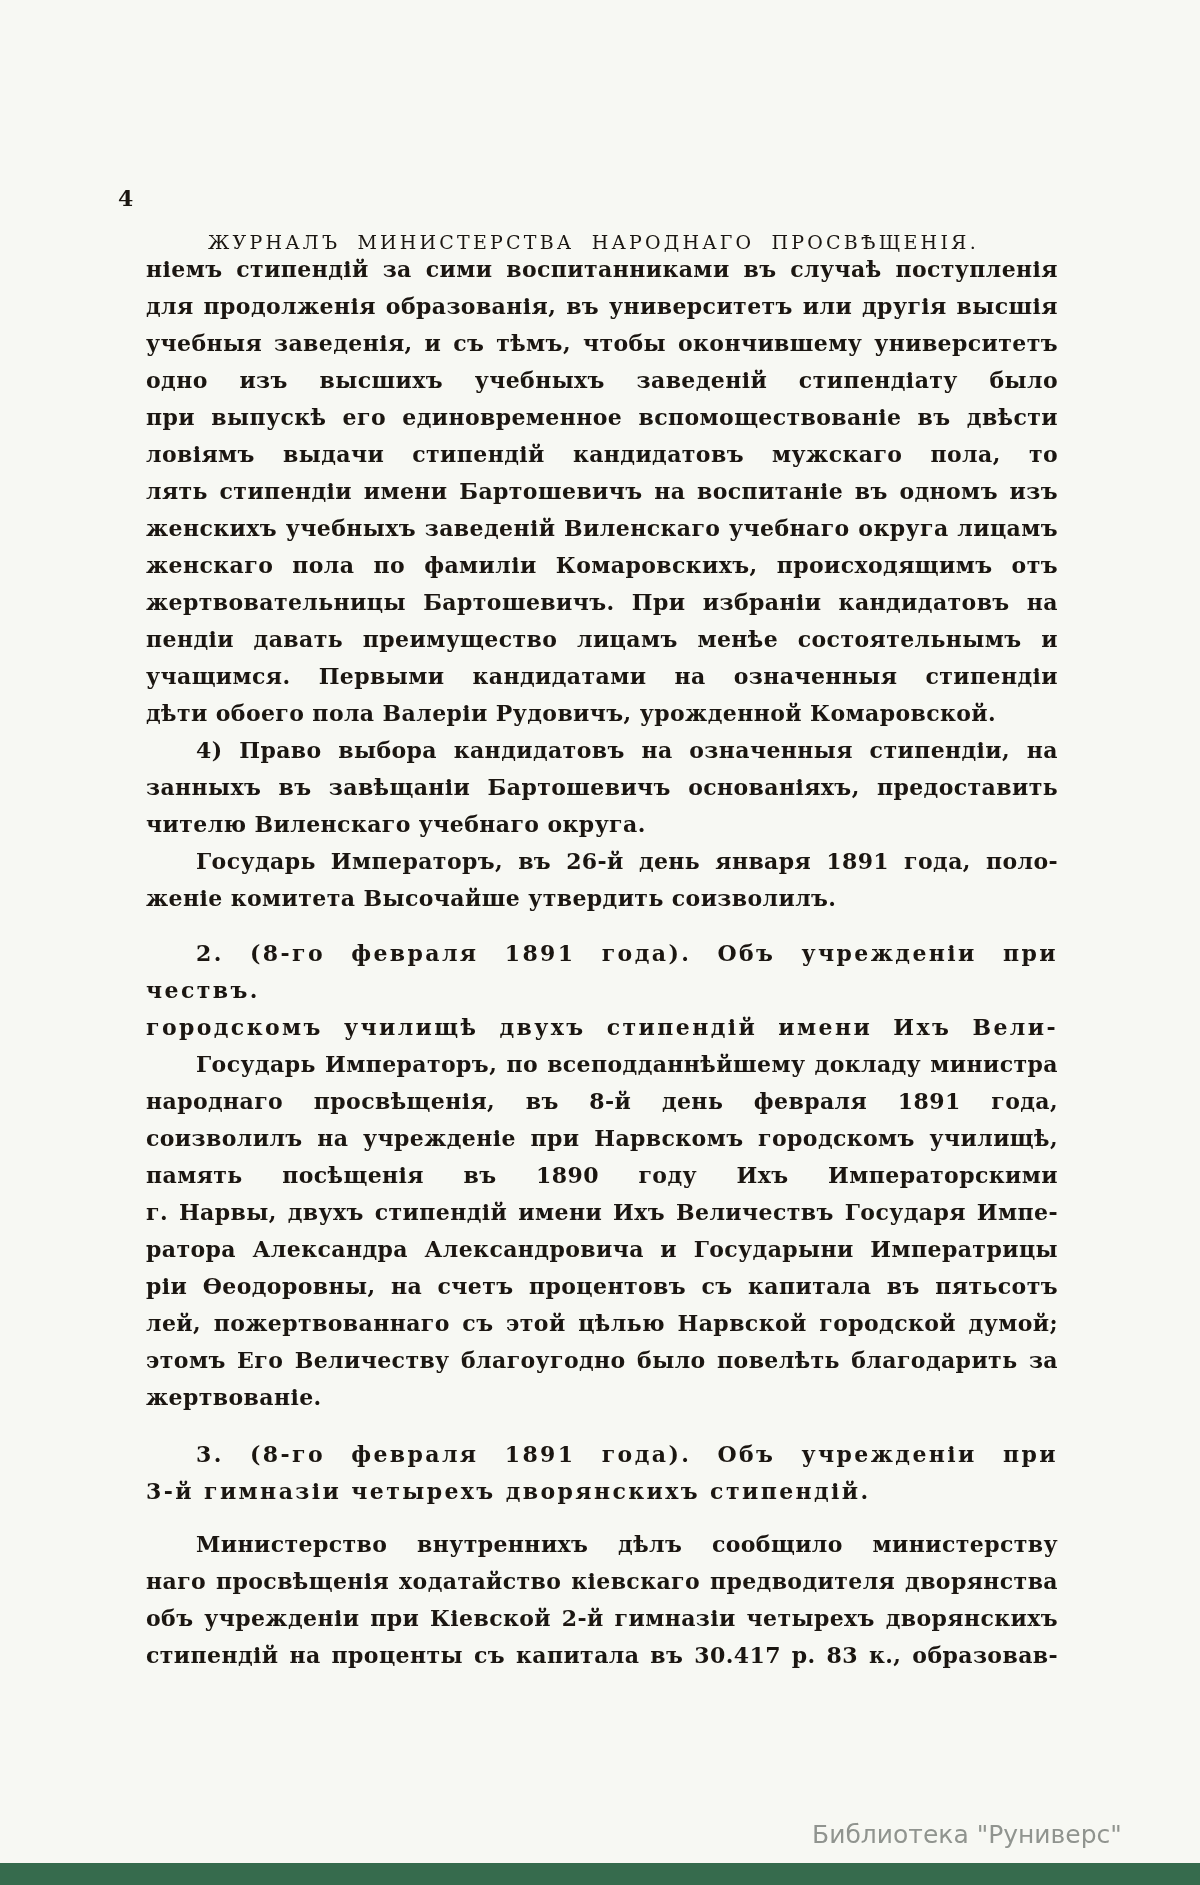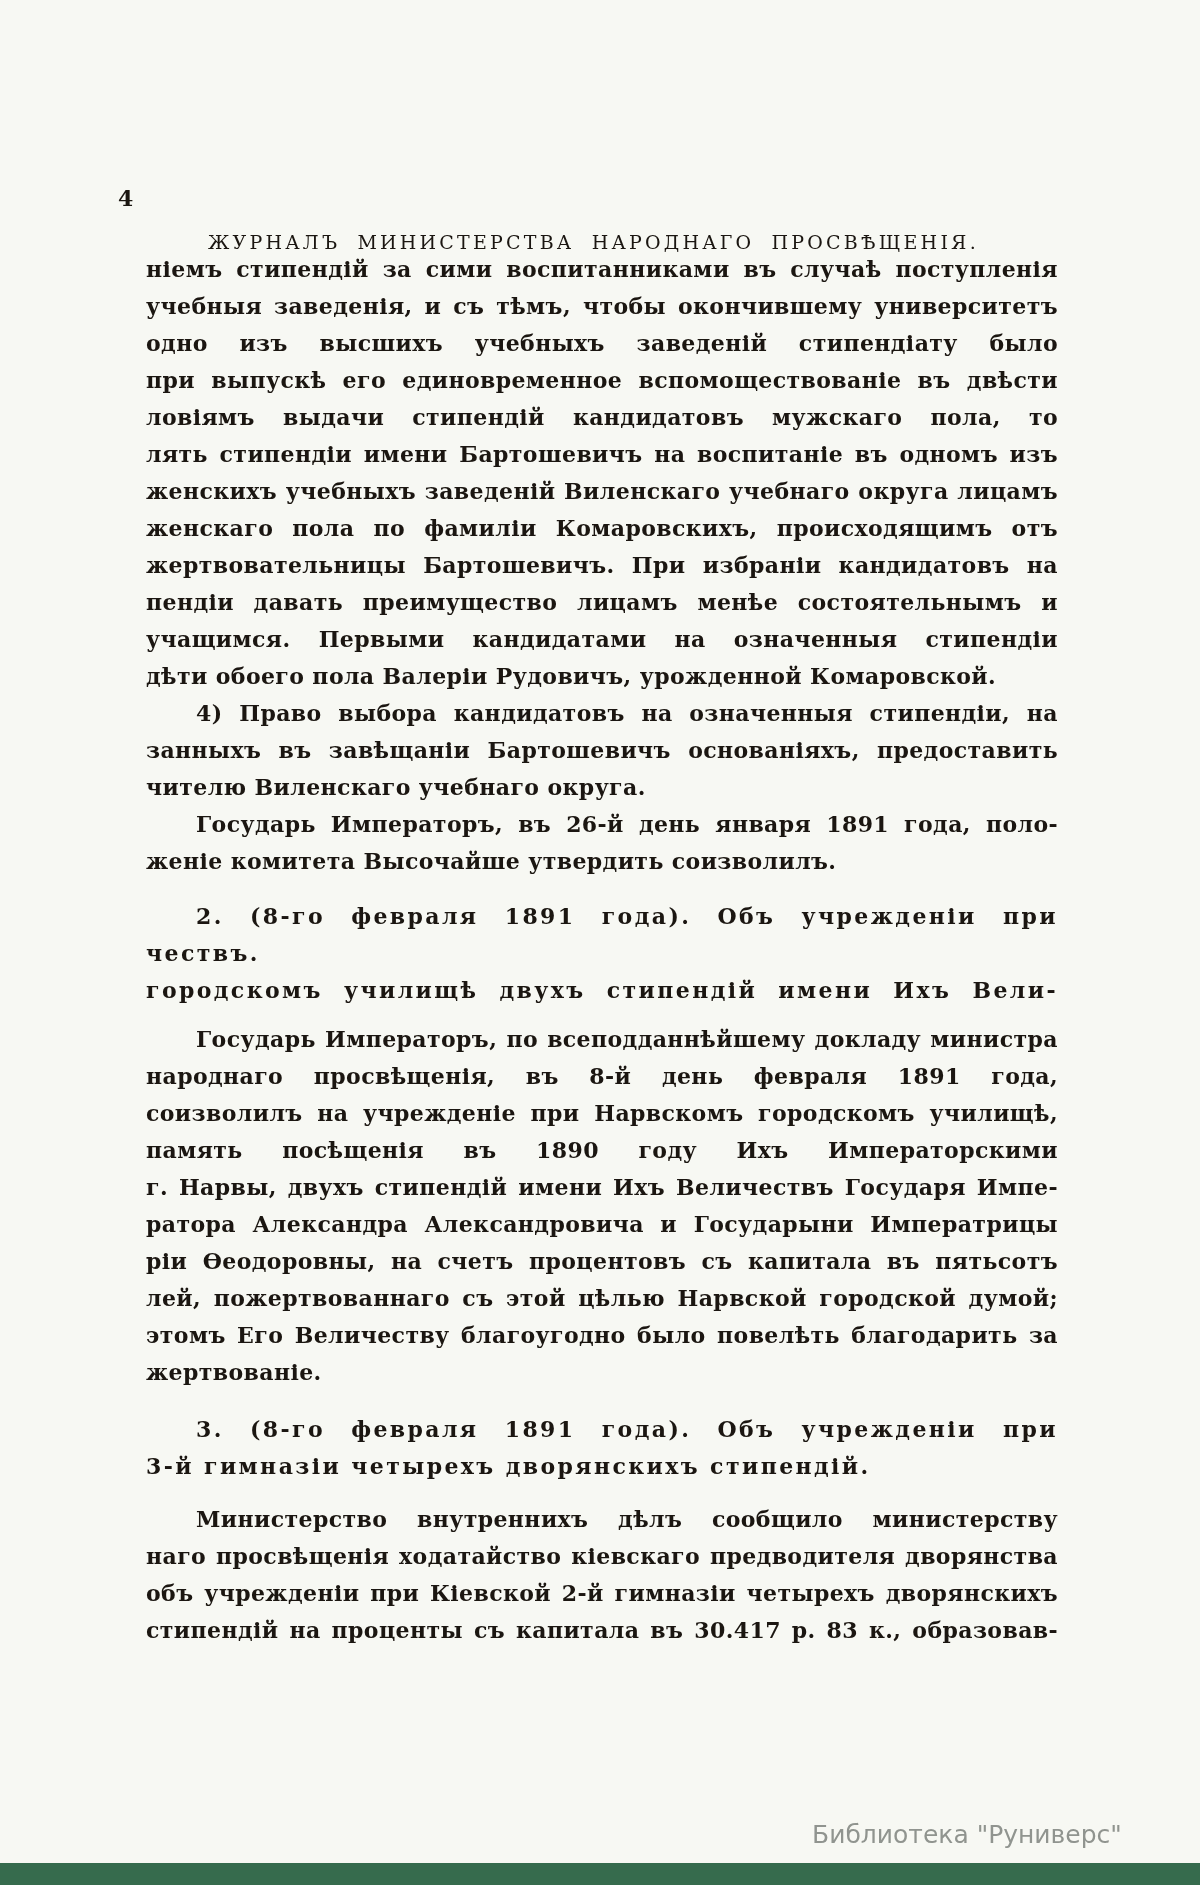--- a/index.html
+++ b/index.html
@@ -41,40 +41,41 @@
 
 <div class="page" style="background: rgb(247, 248, 243); color: rgb(27, 22, 17);">
 
   <div class="header">
     <div class="pagenum">4</div>
     <div class="title">ЖУРНАЛЪ МИНИСТЕРСТВА НАРОДНАГО ПРОСВѢЩЕНІЯ.</div>
   </div>
 
   <div class="textcol">
       <div class="line just">ніемъ стипендій за сими воспитанниками въ случаѣ поступленія ихъ,</div>
+      <div class="line just">для продолженія образованія, въ университетъ или другія высшія</div>
       <div class="line just">учебныя заведенія, и съ тѣмъ, чтобы окончившему университетъ или</div>
       <div class="line just">одно изъ высшихъ учебныхъ заведеній стипендіату было выдаваемо</div>
       <div class="line just">при выпускѣ его единовременное вспомоществованіе въ двѣсти пять-</div>
       <div class="line just">ловіямъ выдачи стипендій кандидатовъ мужскаго пола, то представ-</div>
       <div class="line just">лять стипендіи имени Бартошевичъ на воспитаніе въ одномъ изъ</div>
       <div class="line just">женскихъ учебныхъ заведеній Виленскаго учебнаго округа лицамъ</div>
       <div class="line just">женскаго пола по фамиліи Комаровскихъ, происходящимъ отъ братьевъ</div>
       <div class="line just">жертвовательницы Бартошевичъ. При избраніи кандидатовъ на сти-</div>
       <div class="line just">пендіи давать преимущество лицамъ менѣе состоятельнымъ и лучше</div>
       <div class="line just">учащимся. Первыми кандидатами на означенныя стипендіи считаются</div>
       <div class="line">дѣти обоего пола Валеріи Рудовичъ, урожденной Комаровской.</div>
       <div class="line just indent">4) Право выбора кандидатовъ на означенныя стипендіи, на ука-</div>
       <div class="line just">занныхъ въ завѣщаніи Бартошевичъ основаніяхъ, предоставить попе-</div>
       <div class="line">чителю Виленскаго учебнаго округа.</div>
       <div class="line just indent">Государь Императоръ, въ 26-й день января 1891 года, поло-</div>
       <div class="line">женіе комитета Высочайше утвердить соизволилъ.</div>
       <div class="line just indent spaced" style="margin-top: 18px;">2. (8-го февраля 1891 года). Объ учрежденіи при Нарвскомъ</div>
       <div class="line spaced">чествъ.</div>
       <div class="line just spaced">городскомъ училищѣ двухъ стипендій имени Ихъ Вели-</div>
-      <div class="line just indent" style="margin-top: 12px;">Государь Императоръ, по всеподданнѣйшему докладу министра</div>
+      <div class="line just indent" style="">Государь Императоръ, по всеподданнѣйшему докладу министра</div>
       <div class="line just">народнаго просвѣщенія, въ 8-й день февраля 1891 года, Высочайше</div>
       <div class="line just">соизволилъ на учрежденіе при Нарвскомъ городскомъ училищѣ, въ</div>
       <div class="line just">память посѣщенія въ 1890 году Ихъ Императорскими Величествами</div>
       <div class="line just">г. Нарвы, двухъ стипендій имени Ихъ Величествъ Государя Импе-</div>
       <div class="line just">ратора Александра Александровича и Государыни Императрицы Ма-</div>
       <div class="line just">ріи Ѳеодоровны, на счетъ процентовъ съ капитала въ пятьсотъ руб-</div>
       <div class="line just">лей, пожертвованнаго съ этой цѣлью Нарвской городской думой; при</div>
       <div class="line just">этомъ Его Величеству благоугодно было повелѣть благодарить за по-</div>
       <div class="line">жертвованіе.</div>
       <div class="line just indent spaced" style="margin-top: 20px;">3. (8-го февраля 1891 года). Объ учрежденіи при Кіевской</div>

